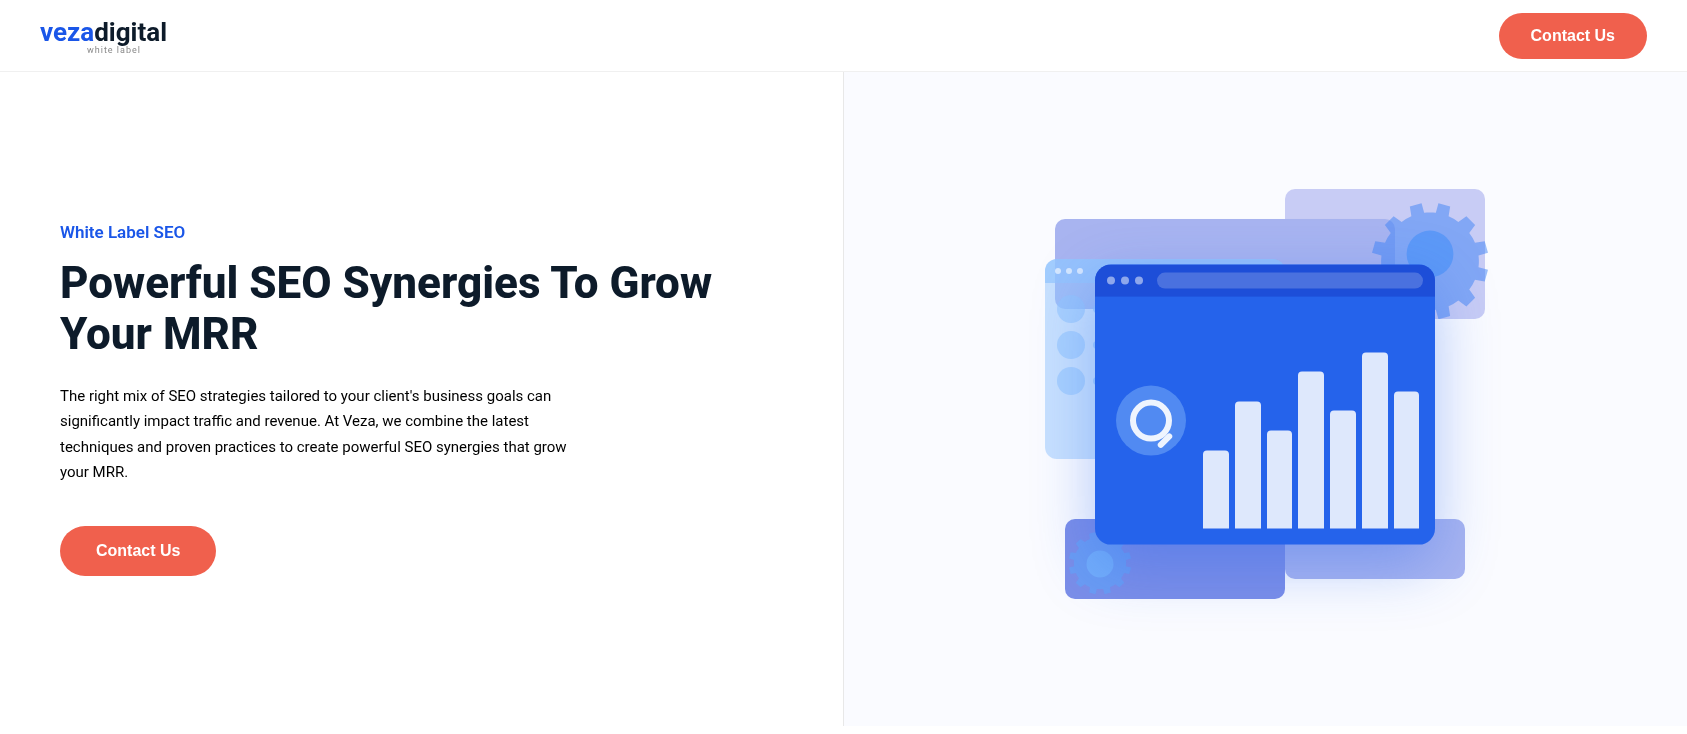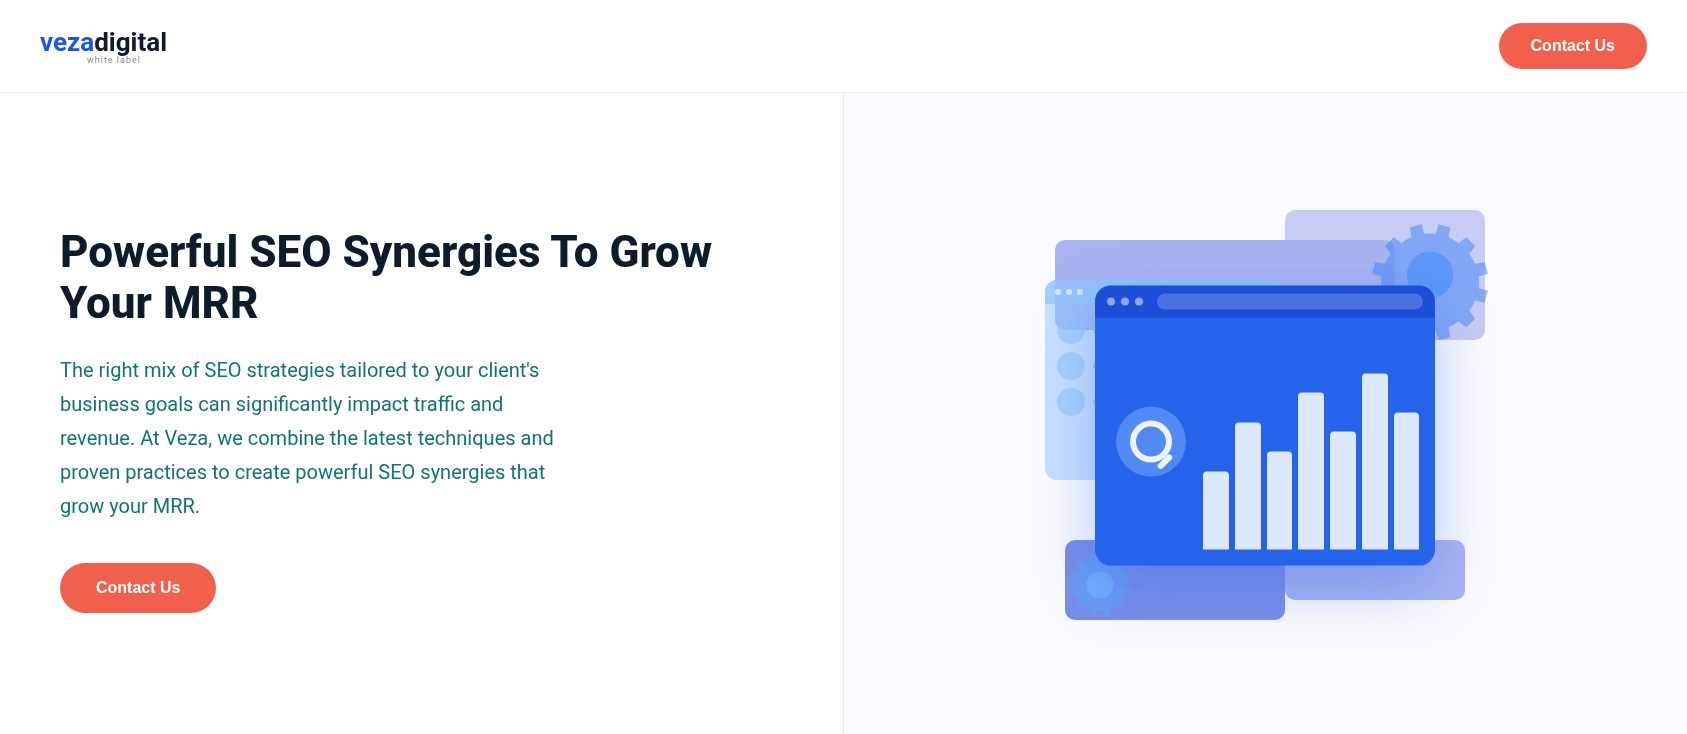--- a/index.html
+++ b/index.html
@@ -4,21 +4,21 @@
   <style>
     * { margin: 0; padding: 0; box-sizing: border-box; }
     body { font-family: -apple-system, BlinkMacSystemFont, 'Segoe UI', Roboto, sans-serif; background: #fff; overflow-x: hidden; }
 
     
     .navbar {
       display: flex;
       align-items: center;
       justify-content: space-between;
       padding: 0 40px;
-      height: 93px;
+      height: 72px;
       background: #fff;
       border-bottom: 1px solid #f0f0f0;
       position: relative;
       z-index: 10;
     }
     .logo-veza {
       font-size: 26px;
       font-weight: 700;
       color: #1a56e8;
     }
@@ -115,23 +115,23 @@
       margin-bottom: 16px;
     }
     .hero-title {
       font-size: 44px;
       font-weight: 800;
       color: #0d1b2a;
       line-height: 1.15;
       margin-bottom: 24px;
     }
     .hero-description {
-      font-size: 20px;
+      font-size: 15px;
       line-height: 1.7;
-      color: #0f766e;
+      color: #000000;
       margin-bottom: 40px;
       max-width: 520px;
     }
     .hero-cta {
       display: inline-block;
       background: #f0604d;
       color: #fff;
       border: none;
       border-radius: 40px;
       padding: 16px 36px;
@@ -306,20 +306,21 @@
     <span class="logo-subtitle">white label</span>
   </div>
 
 
   <button class="contact-btn">Contact Us</button>
 </nav>
 
 <section class="hero">
 
   <div class="hero-left">
+    <p class="hero-tag">White Label SEO</p>
     <h1 class="hero-title">Powerful SEO Synergies To Grow Your MRR</h1>
     <p class="hero-description">The right mix of SEO strategies tailored to your client's business goals can significantly impact traffic and revenue. At Veza, we combine the latest techniques and proven practices to create powerful SEO synergies that grow your MRR.</p>
     <button class="hero-cta">Contact Us</button>
   </div>
 
   <div class="hero-right">
     <div class="illustration-wrapper">
 
       <div class="deco-rect deco-r1"></div>
       <div class="deco-rect deco-r2"></div>

